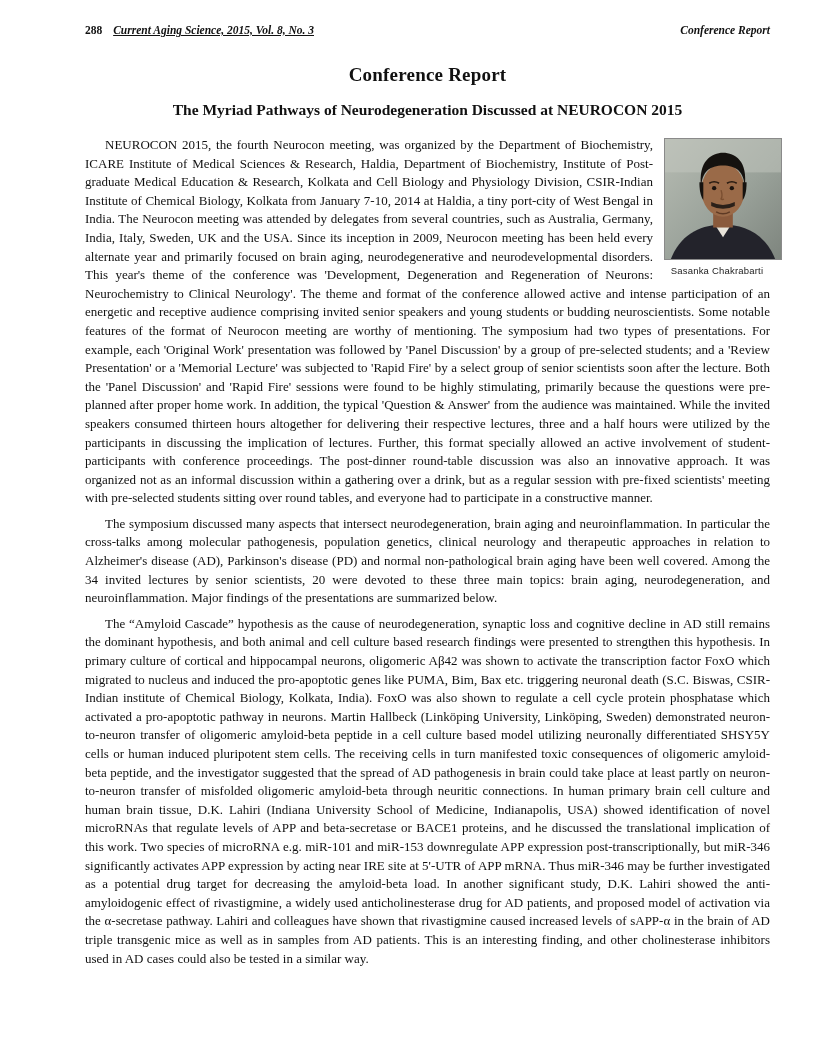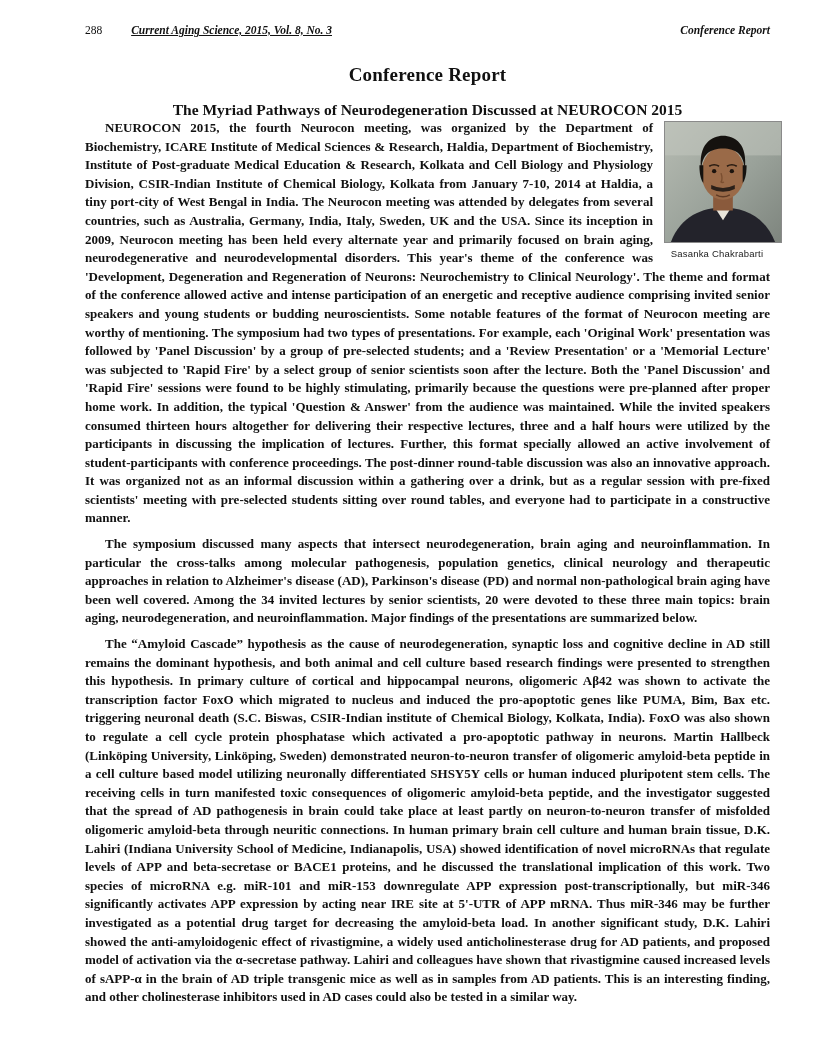--- a/index.html
+++ b/index.html
@@ -2,29 +2,29 @@
 <html><head>
 <meta charset="utf-8">
 <style>
   * { margin:0; padding:0; box-sizing:border-box; }
   html,body { background:#ffffff; }
   body { width:816px; height:1056px; font-family:"Liberation Serif", serif; color:#111; }
   .page { width:816px; height:1056px; padding:24px 46px 20px 85px; overflow:hidden; background:#fff; }
 
   .running-head { display:flex; justify-content:space-between; align-items:baseline;
                   font-size:11.5px; margin-bottom:28px; }
-  .page-num { font-weight:normal; margin-right:26px; }
+  .page-num { font-weight:bold; margin-right:8px; }
   .journal  { font-weight:bold; font-style:italic;text-decoration:underline; }
   .head-right { font-weight:bold; font-style:italic; }
 
   .title    { text-align:center; font-size:19px; font-weight:bold; letter-spacing:.2px; margin-bottom:15px; }
-  .subtitle { text-align:center; font-size:15.5px; font-weight:bold; }
+  .subtitle { text-align:center; font-size:15.5px; font-weight:bold; margin-bottom:17px; }
 
   .body-text { font-size:13px; line-height:18.6px; text-align:justify; }
-  .para { text-indent:20px; margin-bottom:7px;font-weight:bold; }
+  .para { text-indent:20px; margin-bottom:7px; }
 
   .portrait { float:right; width:106px; margin:2px 0 4px 11px; }
   .photo { width:118px; height:122px; border:1px solid #8a8a8a; overflow:hidden; }
   .photo svg { display:block; width:100%; height:100%; }
   .portrait figcaption { font-family:"Liberation Sans", sans-serif; font-size:9.5px;
                          text-align:center; padding-top:2px; color:#222; letter-spacing:.2px; }
 </style>
 </head>
 <body>
 

